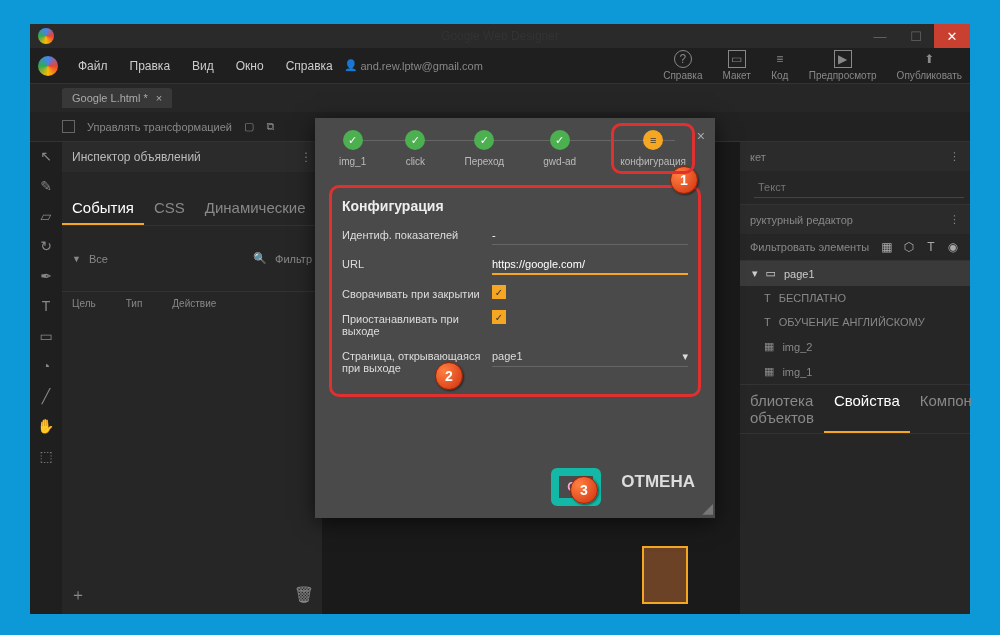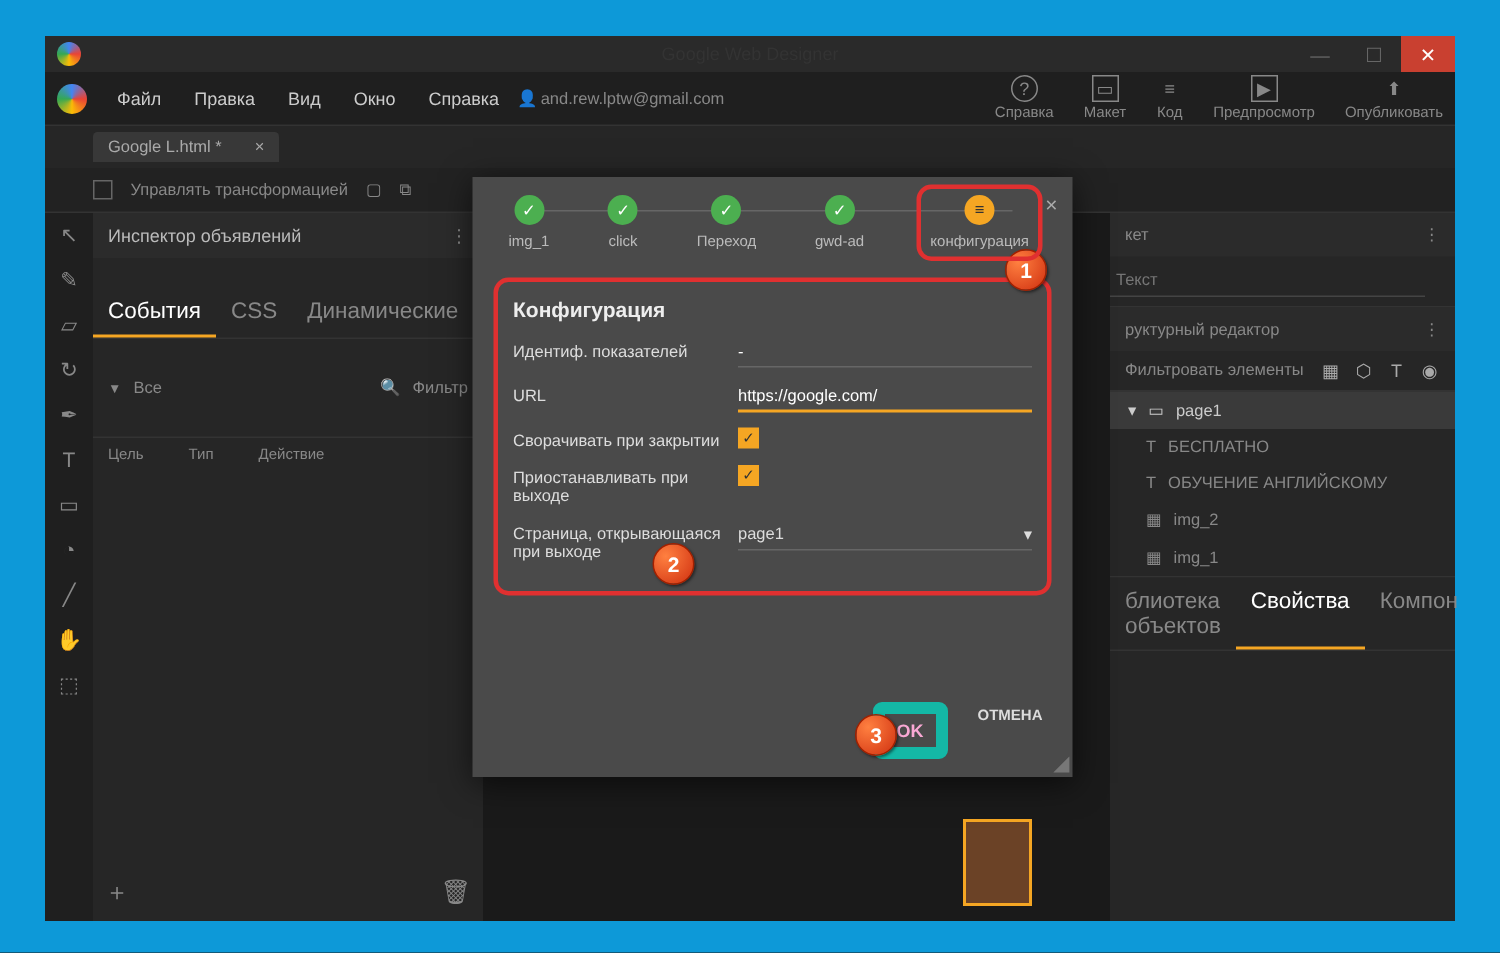--- a/index.html
+++ b/index.html
@@ -12,41 +12,41 @@
 .win-btn { width: 36px; height: 24px; display: flex; align-items: center; justify-content: center; color: #666; font-size: 13px; }
 .win-btn.close { background: #c94030; color: #fff; }
 .menubar { height: 36px; background: #1f1f1f; display: flex; align-items: center; padding: 0 8px; gap: 2px; border-bottom: 1px solid #333; }
 .app-icon { width: 20px; height: 20px; border-radius: 50%; background: conic-gradient(#4285f4,#ea4335,#fbbc05,#34a853,#4285f4); margin-right: 8px; }
 .menu-item { color: #ccc; font-size: 12px; padding: 4px 10px; }
 .user { color: #888; font-size: 11px; }
 .top-actions { margin-left: auto; display: flex; gap: 20px; }
 .top-action { display: flex; flex-direction: column; align-items: center; color: #888; font-size: 10px; gap: 2px; }
 .top-action-icon { width: 18px; height: 18px; border: 1px solid #888; font-size: 12px; display: flex; align-items: center; justify-content: center; }
 .tabbar { height: 28px; background: #262626; display: flex; align-items: center; padding-left: 32px; }
-.tab { background: #383838; color: #aaa; font-size: 11px; padding: 4px 10px; display: flex; align-items: center; gap: 22px; border-radius: 3px 3px 0 0; }
+.tab { background: #383838; color: #aaa; font-size: 11px; padding: 4px 10px; display: flex; align-items: center; gap: 8px; border-radius: 3px 3px 0 0; }
 .toolbar2 { height: 30px; background: #222; border-bottom: 1px solid #333; display: flex; align-items: center; padding-left: 32px; color: #888; font-size: 11px; gap: 12px; }
 .chk-small { width: 13px; height: 13px; border: 1px solid #666; }
 .main { flex: 1; display: flex; position: relative; }
 .left-tools { width: 32px; background: #1f1f1f; display: flex; flex-direction: column; align-items: center; padding-top: 6px; gap: 14px; }
 .tool { width: 16px; height: 16px; color: #888; font-size: 14px; display: flex; align-items: center; justify-content: center; }
 .left-panel { width: 260px; background: #262626; display: flex; flex-direction: column; gap: 20px; }
 .panel-header { background: #2b2b2b; color: #bbb; font-size: 12px; padding: 8px 10px; display: flex; justify-content: space-between; align-items: center; }
 .collapse { color: #888; }
 .tabs-row { display: flex; background: #262626; border-bottom: 1px solid #333; }
 .ptab { color: #888; font-size: 15px; padding: 7px 10px; }
 .ptab.active { color: #fff; border-bottom: 2px solid #f5a623; }
 .filter-row { display: flex; align-items: center; padding: 6px 10px; gap: 8px; color: #888; font-size: 11px; }
 .filter-row .arrow-down { font-size: 9px; }
 .table-header { display: flex; padding: 6px 10px; color: #888; font-size: 10px; gap: 30px; border-top: 1px solid #333; }
 .left-footer { margin-top: auto; padding: 8px; display: flex; justify-content: space-between; }
 .canvas { flex: 1; background: #1a1a1a; position: relative; }
 .right-panel { width: 230px; background: #262626; display: flex; flex-direction: column; font-size: 11px; color: #888; }
 .rsection { border-bottom: 1px solid #333; }
 .rheader { padding: 8px 10px; display: flex; justify-content: space-between; align-items: center; background: #2b2b2b; }
-.rtext-input { margin: 6px 0; padding: 4px; background: transparent; border: none; border-bottom: 1px solid #444; color: #888; width: calc(100% - 20px); font-size: 11px; }
+.rtext-input { margin: 6px 14px; padding: 4px; background: transparent; border: none; border-bottom: 1px solid #444; color: #888; width: calc(100% - 20px); font-size: 11px; }
 .struct-row { display: flex; align-items: center; padding: 6px 12px; gap: 8px; }
 .struct-row.sel { background: #3a3a3a; color: #ccc; }
 .rfilter { display: flex; padding: 6px 10px; justify-content: space-between; align-items: center; border-bottom: 1px solid #333; }
 .ricons { display: flex; gap: 8px; }
 .ricon { width: 14px; height: 14px; color: #aaa; font-size: 12px; text-align: center; }
 .mini-thumb { position: absolute; bottom: 10px; left: 320px; width: 46px; height: 58px; border: 2px solid #f5a623; background: #6b4226; }
 
 
 .dialog { position: absolute; top: 118px; left: 315px; width: 400px; height: 400px; background: #4a4a4a; box-shadow: 0 4px 20px rgba(0,0,0,0.6); display: flex; flex-direction: column; resize: both; }
 .dlg-steps { display: flex; justify-content: space-between; align-items: flex-start; padding: 12px 24px 8px; position: relative; }
@@ -62,21 +62,21 @@
 .dlg-title { color: #eee; font-size: 14px; font-weight: bold; margin-bottom: 12px; }
 .form-row { display: flex; align-items: flex-start; margin-bottom: 10px; font-size: 11px; color: #ddd; }
 .form-label { width: 150px; padding-top: 3px; }
 .form-val { flex: 1; }
 .form-input { background: transparent; border: none; border-bottom: 1px solid #666; color: #fff; font-size: 11px; padding: 3px 0; width: 100%; }
 .form-input.hl { border-bottom: 2px solid #f5a623; }
 .chk { width: 14px; height: 14px; background: #f5a623; display: inline-flex; align-items: center; justify-content: center; color: #333; font-size: 10px; }
 .select { display: flex; justify-content: space-between; border-bottom: 1px solid #666; padding: 3px 0; }
 .dlg-footer { display: flex; justify-content: flex-end; padding: 12px 16px; gap: 16px; position: relative; }
 .btn-ok { color: #f9a8d4; font-size: 12px; font-weight: bold; border: 8px solid #14b8a6; border-radius: 6px; padding: 4px 8px; }
-.btn-cancel { color: #ddd; font-size: 10px; font-weight: bold; padding: 4px; }
+.btn-cancel { color: #ddd; font-size: 17px; font-weight: bold; padding: 4px; }
 .resize-grip { position: absolute; bottom: 2px; right: 2px; color: #777; font-size: 14px; }
 
 .callout { position: absolute; width: 28px; height: 28px; border-radius: 50%; background: radial-gradient(circle at 30% 30%, #ff8040, #d03010); color: #fff; font-weight: bold; font-size: 14px; display: flex; align-items: center; justify-content: center; border: 1px solid #a02000; box-shadow: 1px 1px 2px rgba(0,0,0,0.5); }
 .c1 { top: 166px; left: 670px; }
 .c2 { top: 362px; left: 435px; }
 .c3 { top: 476px; left: 570px; }
 </style>
 </head>
 <body>
 

